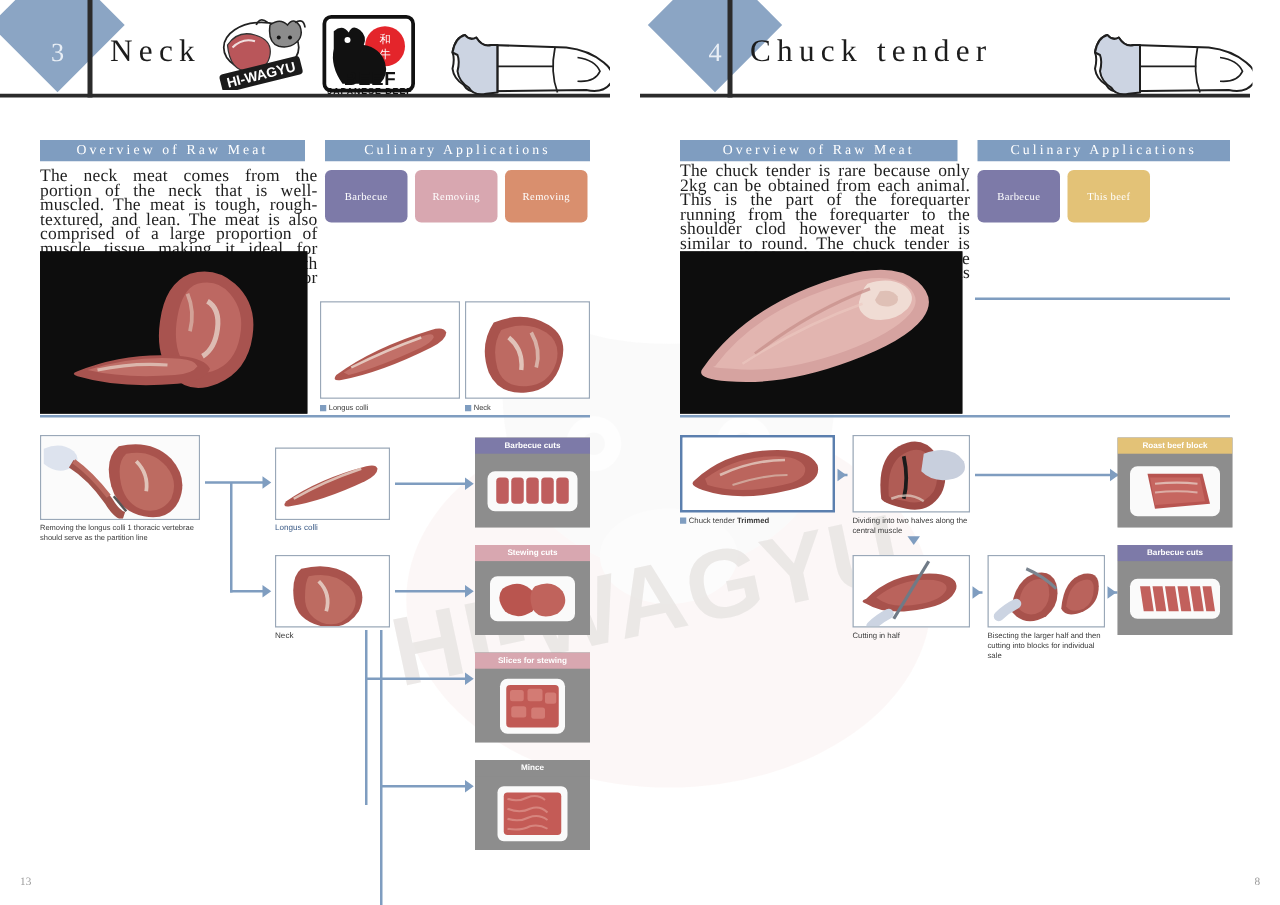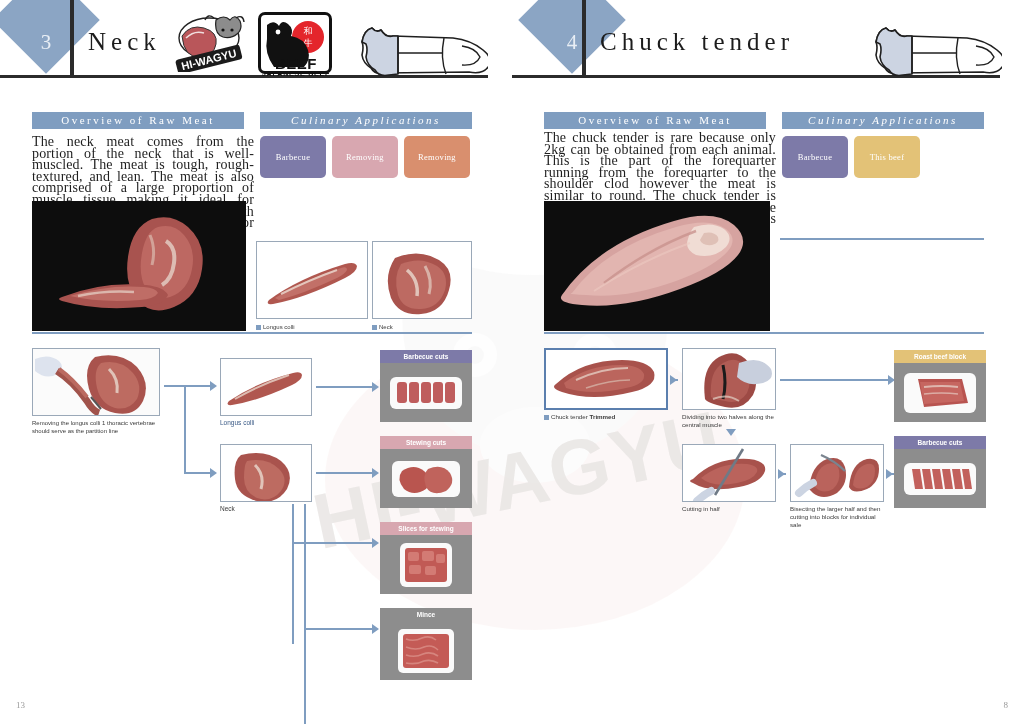--- a/index.html
+++ b/index.html
@@ -84,21 +84,21 @@
   .panel { position:absolute; top:96px; width:478px; height:600px; z-index:2; }
   .panel.left  { left:24px; }
   .panel.right { left:536px; }
 
   .band {
     position:absolute; height:17px; background:#7f9dc0;
     color:#fff; font-size:11px; letter-spacing:2.5px; text-align:center;
     line-height:17px; font-family:"Liberation Serif", serif;
   }
   .band.overview { left:8px; top:16px; }
-  .band.culinary { left:0; top:16px;font-style:italic; }
+  .band.culinary { left:0; top:16px; }
 
   .body-text {
     position:absolute; font-size:14px; line-height:11.6px; color:#1e1e1e;
     text-align:justify; font-family:"Liberation Serif", serif;
     letter-spacing:.15px;
   }
 
   .chips { position:absolute; display:flex; gap:6px;justify-content:flex-end; }
   .chip {
     width:66px; height:42px; border-radius:5px;

